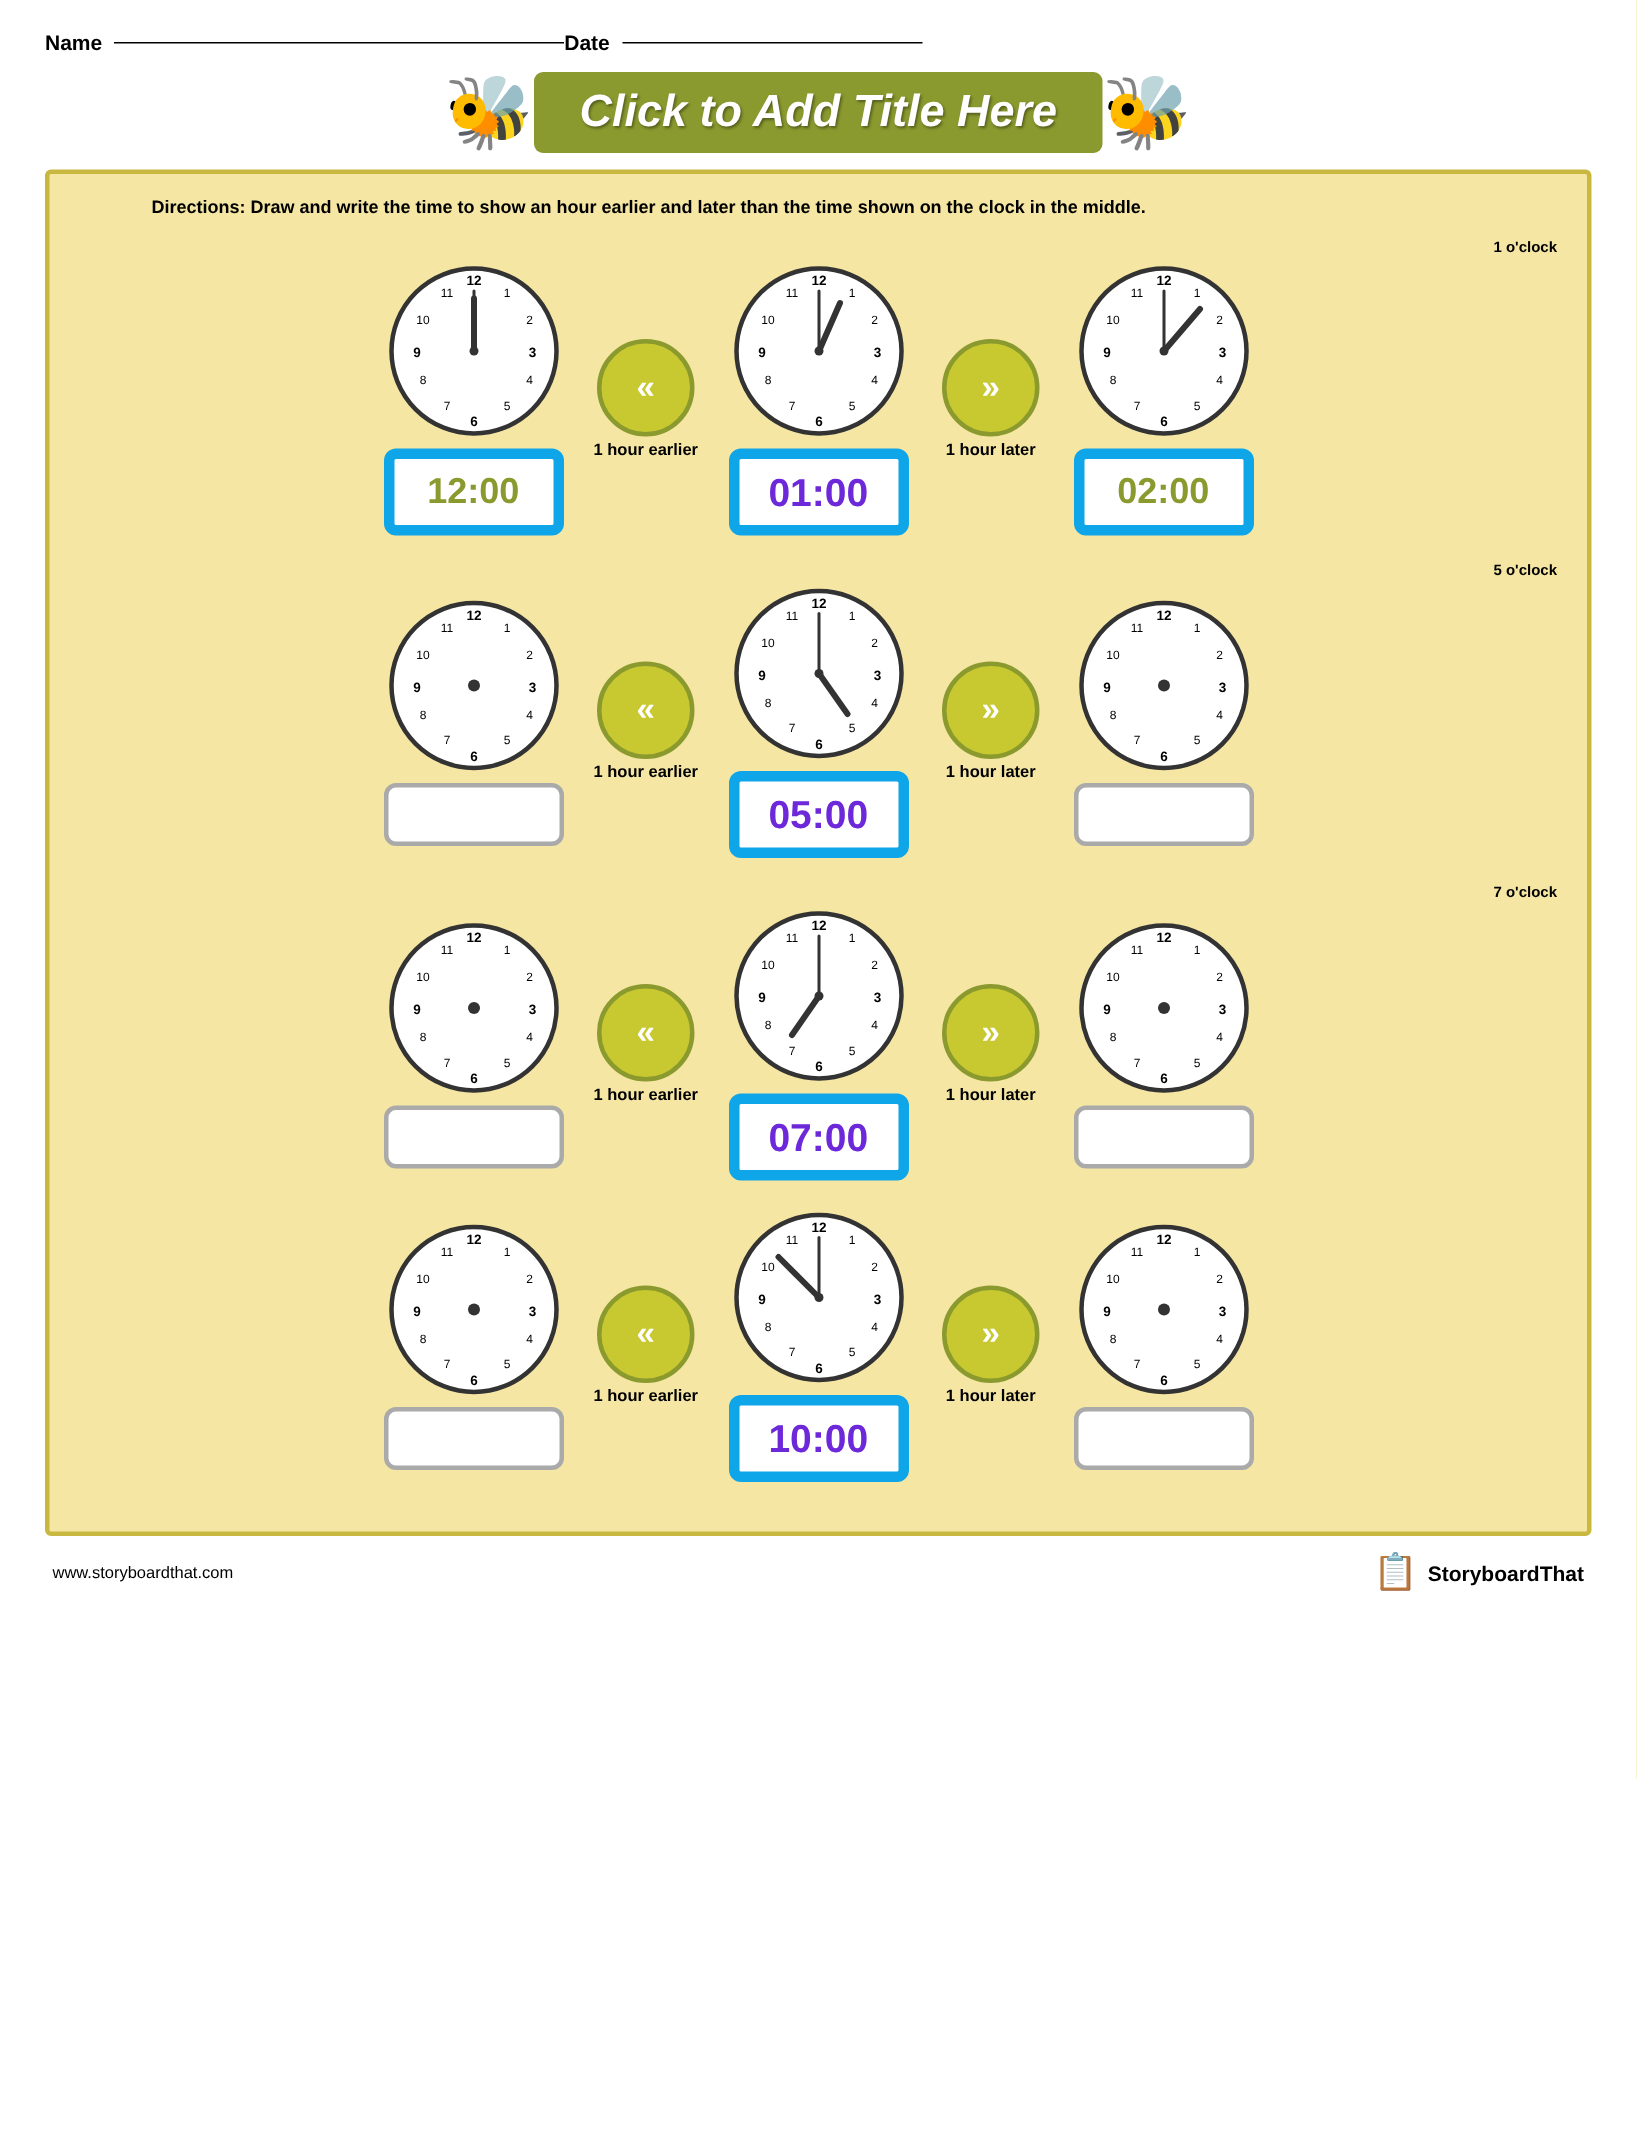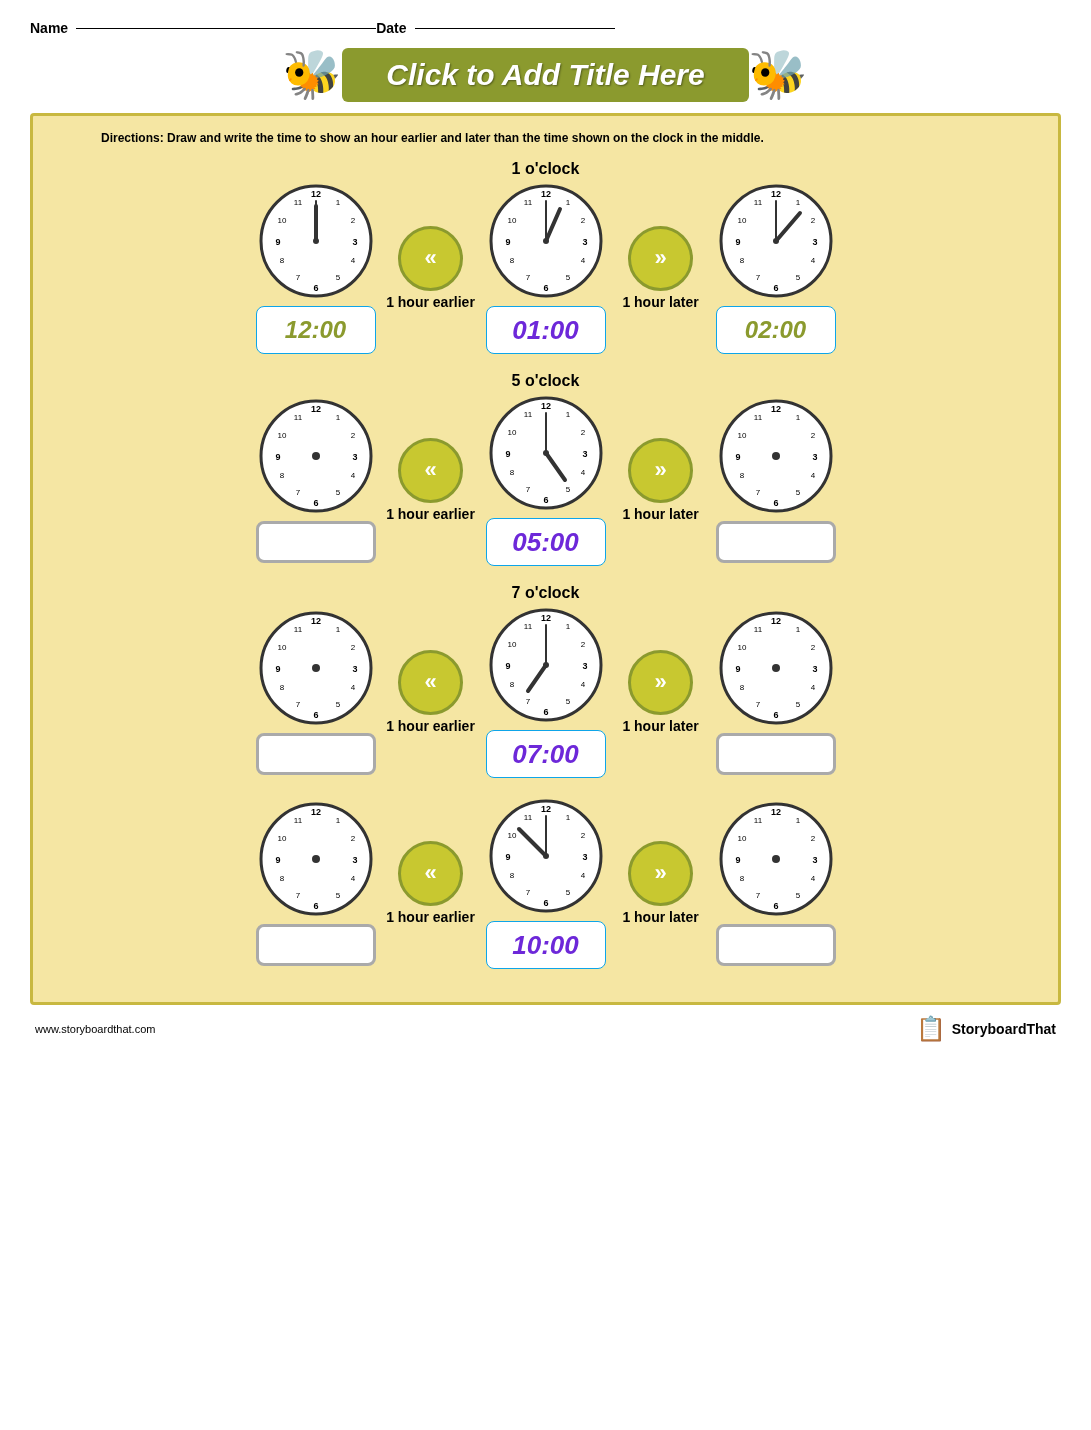--- a/index.html
+++ b/index.html
@@ -36,21 +36,21 @@
     .title-bar-container {
       display: flex;
       justify-content: center;
       align-items: center;
       margin-bottom: 10px;
       position: relative;
     }
 
     .title-bar {
       background: #8b9a2e;
-      padding: 10px 44px;
+      padding: 10px 30px;
       display: flex;
       align-items: center;
       gap: 12px;
       border-radius: 6px;
     }
 
     .title-text {
       font-size: 30px;
       font-weight: 900;
       color: #fff;
@@ -79,22 +79,22 @@
 
     .clock-row {
       display: flex;
       align-items: center;
       justify-content: center;
       gap: 10px;
       margin-bottom: 5px;
     }
 
     .center-label {
-      text-align: center;
-      font-size: 16px;
+      text-align: right;
+      font-size: 10px;
       font-weight: bold;
       margin-bottom: 3px;
     }
 
     .clock-svg {
       width: 120px;
       height: 120px;
     }
 
     .arrow-circle {
@@ -106,46 +106,45 @@
       display: flex;
       align-items: center;
       justify-content: center;
       font-size: 22px;
       color: white;
       font-weight: 900;
     }
 
     .arrow-label {
       text-align: right;
-      font-size: 14px;
+      font-size: 11px;
       font-weight: bold;
       margin-top: 3px;
       color: #000;
     }
 
     .arrow-col {
       display: flex;
       flex-direction: column;
       align-items: center;
       width: 90px;
     }
 
     .time-box {
       width: 120px;
-      height: 48px;
-      border: 1px solid #0ea5e9;
+      height: 58px;
+      border: 7px solid #0ea5e9;
       border-radius: 8px;
       background: #fff;
       display: flex;
       align-items: center;
       justify-content: center;
       font-size: 24px;
       font-weight: 900;
       color: #8b9a2e;
-      font-style: italic;
     }
     .time-box.black-text {
       color: #6d28d9;
       font-size: 26px;
     }
 
     .empty-box {
       width: 120px;
       height: 42px;
       border: 3px solid #aaa;

